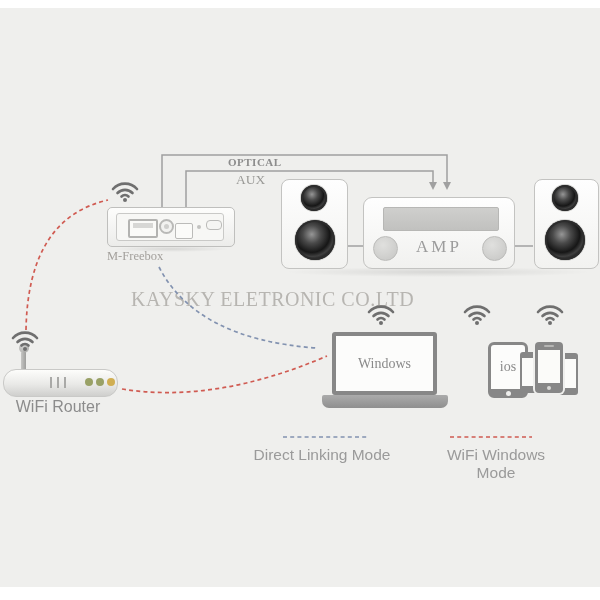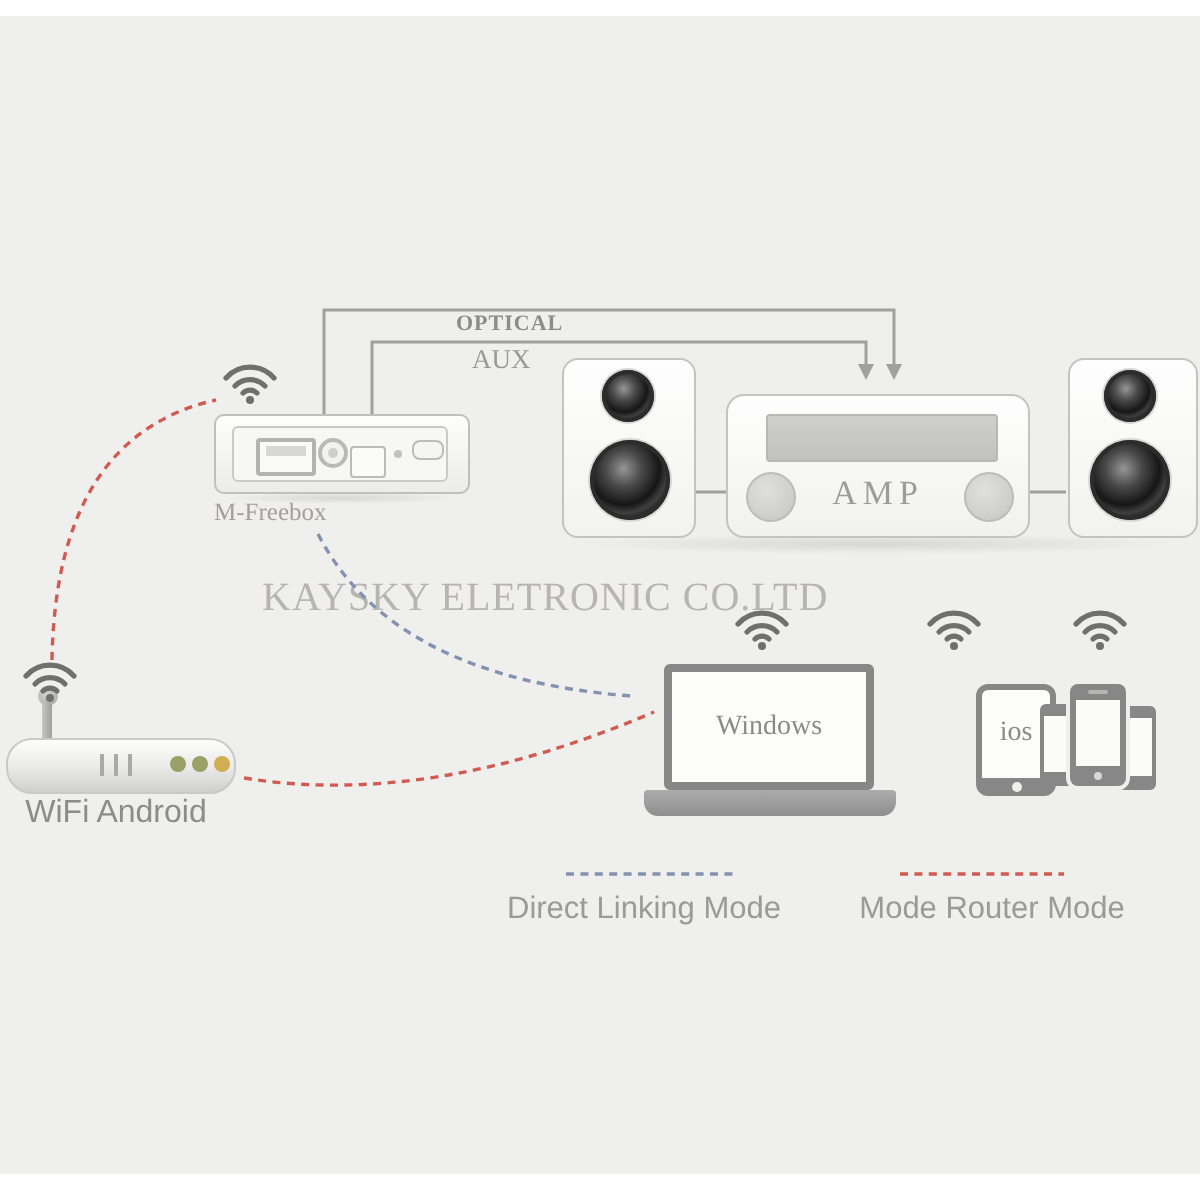--- a/index.html
+++ b/index.html
@@ -242,17 +242,17 @@
   <div id="router-ant-ball" class="abs"></div>
   <div id="router-ant-stem" class="abs"></div>
   <div id="router-body" class="abs">
     <div class="vent" style="left:46px;"></div>
     <div class="vent" style="left:53px;"></div>
     <div class="vent" style="left:60px;"></div>
     <div class="led" style="left:81px;background:var(--led-green);"></div>
     <div class="led" style="left:92px;background:var(--led-green);"></div>
     <div class="led" style="left:103px;background:var(--led-amber);"></div>
   </div>
-  <div id="router-label" class="abs">WiFi Android</div>
+  <div id="router-label" class="abs">WiFi Router</div>
 
   <div id="legend-direct-label" class="abs">Direct Linking Mode</div>
-  <div id="legend-router-label" class="abs">Mode Router Mode</div>
+  <div id="legend-router-label" class="abs">WiFi Windows Mode</div>
 </div>
 
 </body></html>

